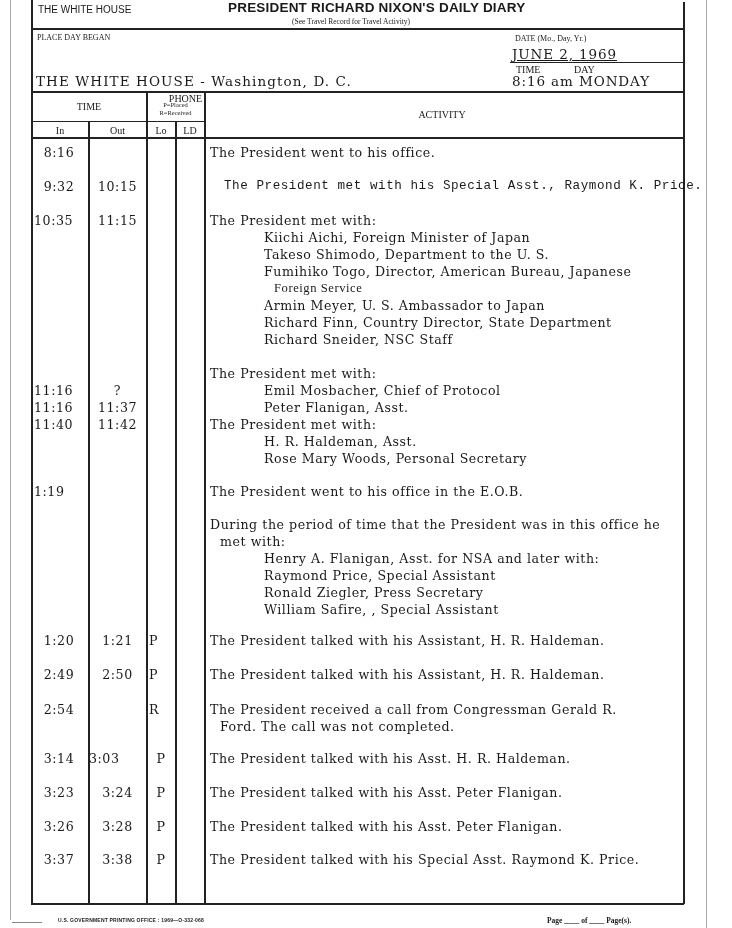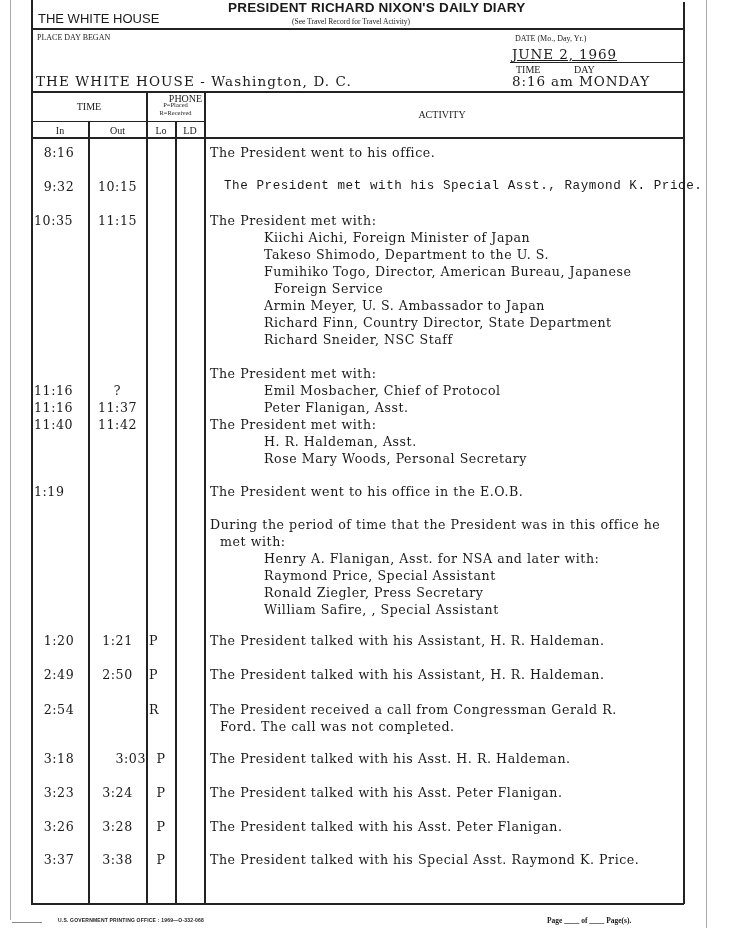--- a/index.html
+++ b/index.html
@@ -12,21 +12,21 @@
   .faint{position:absolute;background:#aaa;width:1px;}
   .small{font-size:8px;}
   .tiny{font-size:10px;}
 </style>
 </head>
 <body>
 
 <div class="faint" style="left:10px;top:0;height:920px;"></div>
 <div class="faint" style="left:706px;top:0;height:928px;"></div>
 
-<div class="abs sans" style="left:38px;top:11px;font-size:13px;">THE WHITE HOUSE</div>
+<div class="abs sans" style="left:38px;top:4px;font-size:10px;">THE WHITE HOUSE</div>
 <div class="abs sans" style="left:228px;top:0px;font-size:13.5px;font-weight:bold;letter-spacing:0.2px;">PRESIDENT RICHARD NIXON'S DAILY DIARY</div>
 <div class="abs" style="left:292px;top:17px;font-size:7.5px;">(See Travel Record for Travel Activity)</div>
 
 <div class="vline" style="left:31px;top:0;height:904px;"></div>
 <div class="vline" style="left:683px;top:2px;height:902px;"></div>
 <div class="hline" style="left:31px;top:28px;width:653px;"></div>
 
 <div class="abs small" style="left:37px;top:33px;">PLACE DAY BEGAN</div>
 <div class="abs type" style="left:36px;top:73px;font-size:13.5px;letter-spacing:1.1px;">THE WHITE HOUSE - Washington, D. C.</div>
 
@@ -67,21 +67,21 @@
       <div class="abs type " style="left:89px;width:57px;text-align:center;top:179px;">10:15</div>
       <div class="abs type " style="left:224px;top:179px;font-family:Liberation Mono, monospace;">The President met with his Special Asst., Raymond K. Price.</div>
     </div>
     <div>
       <div class="abs type " style="left:32px;width:54px;text-align:left;padding-left:2px;top:213px;">10:35</div>
       <div class="abs type " style="left:89px;width:57px;text-align:center;top:213px;">11:15</div>
       <div class="abs type " style="left:210px;top:213px;">The President met with:</div>
       <div class="abs type " style="left:264px;top:230px;">Kiichi Aichi, Foreign Minister of Japan</div>
       <div class="abs type " style="left:264px;top:247px;">Takeso Shimodo, Department to the U. S.</div>
       <div class="abs type " style="left:264px;top:264px;">Fumihiko Togo, Director, American Bureau, Japanese</div>
-      <div class="abs type " style="left:274px;top:281px;">Foreign Service</div>
+      <div class="abs type " style="left:274px;top:281px;font-family:Liberation Serif, serif;">Foreign Service</div>
       <div class="abs type " style="left:264px;top:298px;">Armin Meyer, U. S. Ambassador to Japan</div>
       <div class="abs type " style="left:264px;top:315px;">Richard Finn, Country Director, State Department</div>
       <div class="abs type " style="left:264px;top:332px;">Richard Sneider, NSC Staff</div>
     </div>
     <div>
       <div class="abs type " style="left:210px;top:366px;">The President met with:</div>
     </div>
     <div>
       <div class="abs type " style="left:32px;width:54px;text-align:left;padding-left:2px;top:383px;">11:16</div>
       <div class="abs type " style="left:89px;width:57px;text-align:center;top:383px;">?</div>
@@ -123,22 +123,22 @@
       <div class="abs type " style="left:149px;width:24px;text-align:left;top:667px;">P</div>
       <div class="abs type " style="left:210px;top:667px;">The President talked with his Assistant, H. R. Haldeman.</div>
     </div>
     <div>
       <div class="abs type " style="left:32px;width:54px;text-align:center;top:702px;">2:54</div>
       <div class="abs type " style="left:149px;width:24px;text-align:left;top:702px;">R</div>
       <div class="abs type " style="left:210px;top:702px;">The President received a call from Congressman Gerald R.</div>
       <div class="abs type " style="left:220px;top:719px;">Ford.  The call was not completed.</div>
     </div>
     <div>
-      <div class="abs type " style="left:32px;width:54px;text-align:center;top:751px;">3:18</div>
-      <div class="abs type " style="left:89px;width:57px;text-align:right;top:751px;">3:03</div>
+      <div class="abs type " style="left:32px;width:54px;text-align:center;top:751px;">3:14</div>
+      <div class="abs type " style="left:89px;width:57px;text-align:left;top:751px;">3:03</div>
       <div class="abs type " style="left:149px;width:24px;text-align:center;top:751px;">P</div>
       <div class="abs type " style="left:210px;top:751px;">The President talked with his Asst. H. R. Haldeman.</div>
     </div>
     <div>
       <div class="abs type " style="left:32px;width:54px;text-align:center;top:785px;">3:23</div>
       <div class="abs type " style="left:89px;width:57px;text-align:center;top:785px;">3:24</div>
       <div class="abs type " style="left:149px;width:24px;text-align:center;top:785px;">P</div>
       <div class="abs type " style="left:210px;top:785px;">The President talked with his Asst. Peter Flanigan.</div>
     </div>
     <div>

